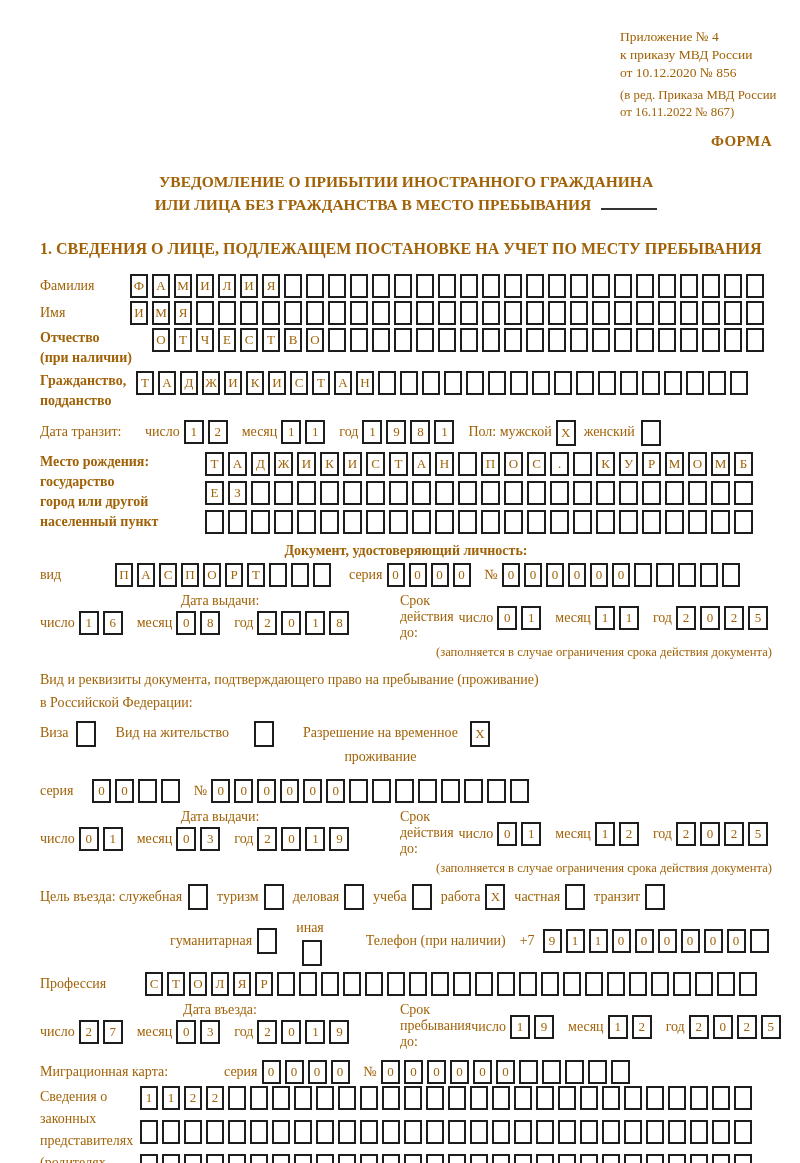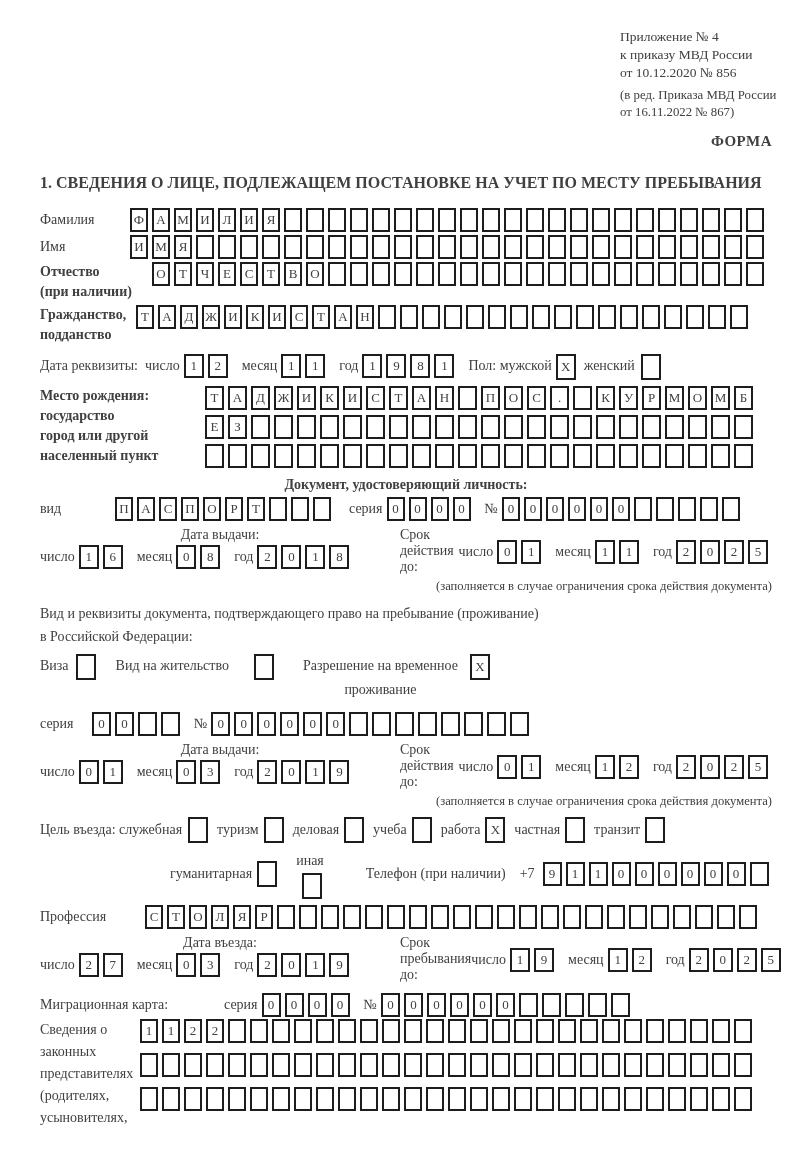--- a/index.html
+++ b/index.html
@@ -2,21 +2,21 @@
 <html><head>
 <meta charset="utf-8">
 <style>
   html,body{margin:0;padding:0;background:#ffffff;}
   .page{
     position:relative;
     width:800px;height:1163px;
     box-sizing:border-box;
     padding:28px 28px 0 40px;
     background:#ffffff;
-    color:#404040;
+    color:#a16207;
     font-family:"Liberation Serif","DejaVu Serif",serif;
     font-size:14px;
     overflow:hidden;
   }
   
   .annex{margin-left:580px;width:200px;font-size:13.5px;line-height:1.33;}
   .annex .edition{margin-top:5px;font-size:12.8px;}
   .forma{margin-top:12px;text-align:right;font-weight:bold;font-size:15px;letter-spacing:.5px;}
   
   .title{margin-top:20px;text-align:center;font-weight:bold;font-size:15.5px;line-height:1.5;}
@@ -90,20 +90,24 @@
     <div>Приложение № 4</div>
     <div>к приказу МВД России</div>
     <div>от 10.12.2020 № 856</div>
     <div class="edition">
       <div>(в ред. Приказа МВД России</div>
       <div>от 16.11.2022 № 867)</div>
     </div>
   </div>
   <div class="forma">ФОРМА</div>
 
+  <div class="title">
+    <div>УВЕДОМЛЕНИЕ О ПРИБЫТИИ ИНОСТРАННОГО ГРАЖДАНИНА</div>
+    <div><span>ИЛИ ЛИЦА БЕЗ ГРАЖДАНСТВА В МЕСТО ПРЕБЫВАНИЯ</span><span class="title-underline"></span></div>
+  </div>
 
   <div class="sec-heading">1. СВЕДЕНИЯ О ЛИЦЕ, ПОДЛЕЖАЩЕМ ПОСТАНОВКЕ НА УЧЕТ ПО МЕСТУ ПРЕБЫВАНИЯ</div>
 
   <div class="row" style="margin-top:16px;">
     <span class="lbl lbl-90">Фамилия</span>
     <span class="boxes">
         <span class="cell">Ф</span>
         <span class="cell">А</span>
         <span class="cell">М</span>
         <span class="cell">И</span>
@@ -238,21 +242,21 @@
         <span class="cell"></span>
         <span class="cell"></span>
         <span class="cell"></span>
         <span class="cell"></span>
         <span class="cell"></span>
         <span class="cell"></span>
       </span>
   </div>
 
   <div class="row" style="margin-bottom:6px;">
-    <span class="lbl lbl-105">Дата реквизиты:</span>
+    <span class="lbl lbl-105">Дата транзит:</span>
     <span class="dg">
       <span class="dg-label">число</span>
       <span class="boxes boxes-lg">
           <span class="cell">1</span>
           <span class="cell">2</span>
         </span>
       <span class="dg-label">месяц</span>
       <span class="boxes boxes-lg">
           <span class="cell">1</span>
           <span class="cell">1</span>

